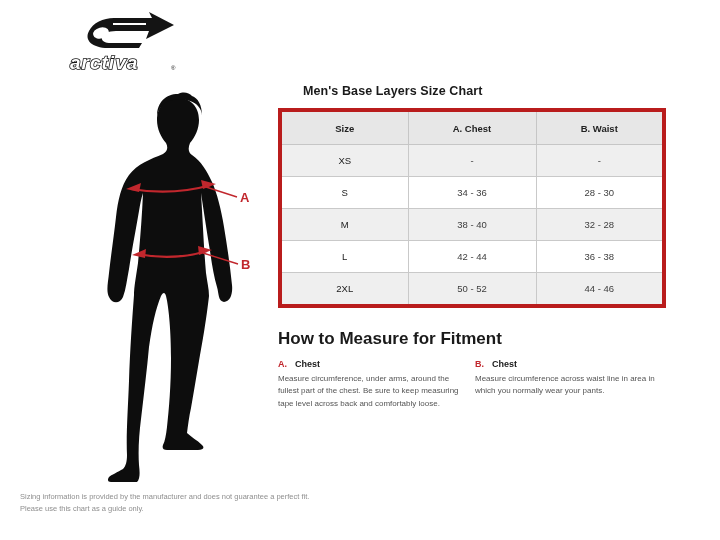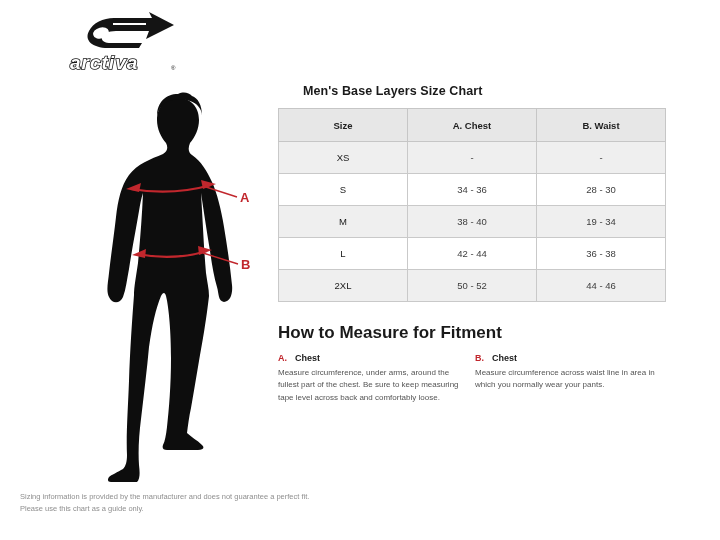--- a/index.html
+++ b/index.html
@@ -11,21 +11,21 @@
   
   .logo { position:absolute; left:28px; top:10px; width:118px; height:66px;margin-left:40px; }
 
   
   .figure-svg { position:absolute; left:100px; top:92px; }
 
   
   .right { position:absolute; left:278px; top:84px; width:388px; }
   .chart-title { font-size:12.5px; font-weight:bold; color:#1a1a1a; margin:0 0 10px 0; letter-spacing:.1px;padding-left:25px; }
 
-  table.size-table { width:388px; border-collapse:collapse; table-layout:fixed; border:1px solid #b91c1c; }
+  table.size-table { width:388px; border-collapse:collapse; table-layout:fixed; border:4px solid #b91c1c; }
   table.size-table th {
     background:#e7e7e7; border:1px solid #c6c6c6; height:30px;
     font-size:9.5px; font-weight:bold; color:#222; text-align:center;
   }
   table.size-table td {
     border:1px solid #c9c9c9; height:29px; background:#fff;
     font-size:9.5px; color:#3d3d3d; text-align:center;
   }
   table.size-table tbody tr:nth-child(odd) td { background:#efefef; }
   table.size-table td.size-cell { font-weight:normal; color:#1a1a1a; }
@@ -117,21 +117,21 @@
           <td>-</td>
         </tr>
         <tr>
           <td class="size-cell">S</td>
           <td>34 - 36</td>
           <td>28 - 30</td>
         </tr>
         <tr>
           <td class="size-cell">M</td>
           <td>38 - 40</td>
-          <td>19 - 34</td>
+          <td>32 - 28</td>
         </tr>
         <tr>
           <td class="size-cell">L</td>
           <td>42 - 44</td>
           <td>36 - 38</td>
         </tr>
         <tr>
           <td class="size-cell">2XL</td>
           <td>50 - 52</td>
           <td>44 - 46</td>

